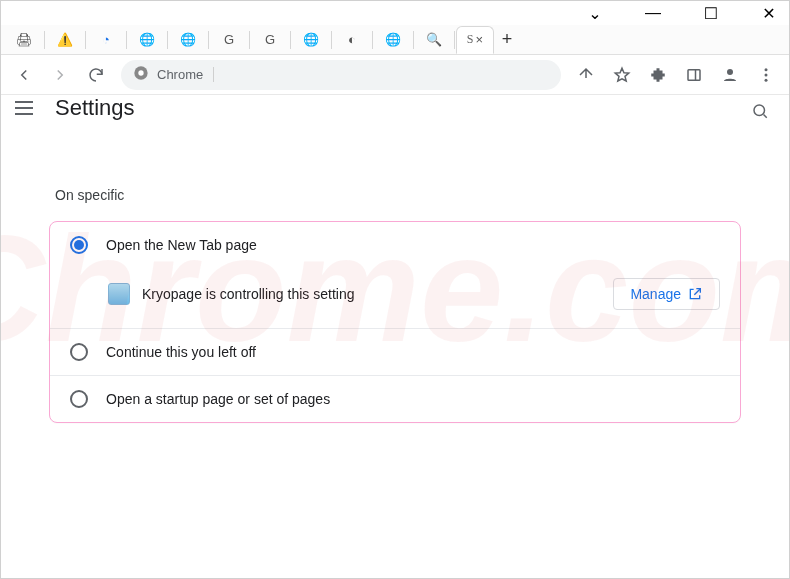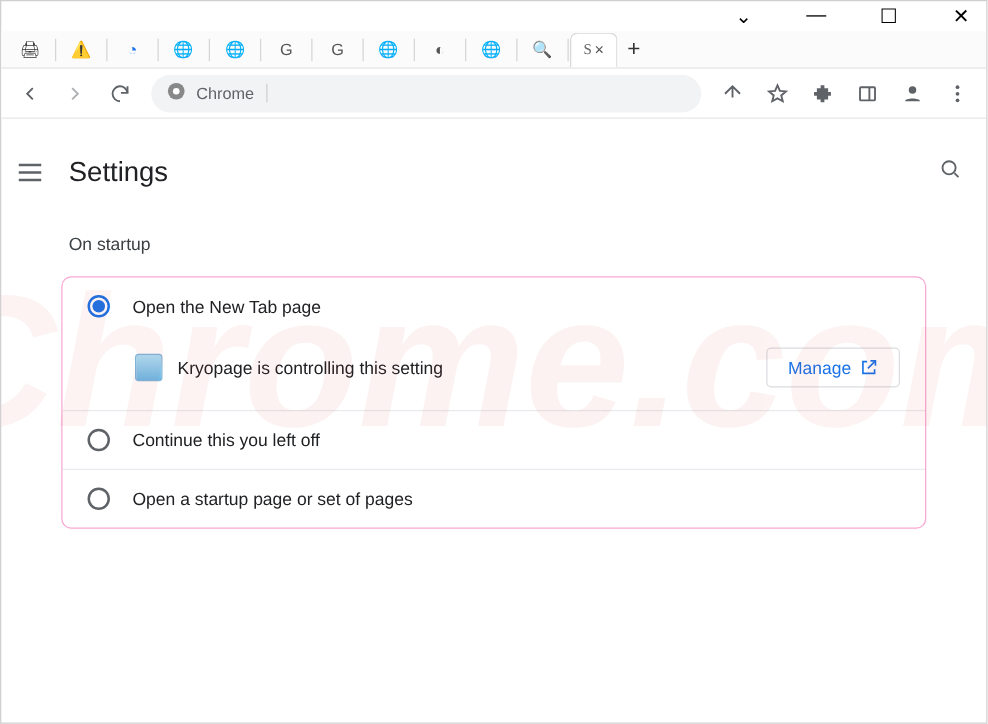--- a/index.html
+++ b/index.html
@@ -88,21 +88,21 @@
     display:flex; align-items:center; gap:6px;
     border-right: 1px solid #cfcfcf;
     padding-right: 10px;
     color:#5f6368;
   }
   .omnibox .url { color:#202124; }
   .right-icons { display:flex; align-items:center; gap:2px; }
   
   .page-header {
     display:flex;
-    align-items:flex-end;
+    align-items:flex-start;
     height: 56px;
     padding: 0 12px;
     justify-content: space-between;
   }
   .page-header .left { display:flex; align-items:center; gap:18px; }
   .burger { width:24px; height:24px; display:flex; flex-direction:column; justify-content:center; gap:4px; padding:2px;}
   .burger span { height:2px; background:#5f6368; width:18px;}
   .page-title { font-size: 22px; color:#202124; font-weight: 400;}
   
   .content { padding: 20px 48px 20px 48px; }
@@ -299,21 +299,21 @@
   </div>
   <div class="tbtn">
     <svg viewBox="0 0 24 24" fill="none" stroke="#5f6368" stroke-width="2">
         <circle cx="11" cy="11" r="7"></circle>
         <path d="M21 21l-4.3-4.3"></path>
       </svg>
   </div>
 </div>
 
 <div class="content">
-  <div class="section-label">On startup</div>
+  <div class="section-label">On specific</div>
   <div class="card">
 
     <div class="row">
       <div class="radio selected"></div>
       <span>Open the New Tab page</span>
     </div>
 
     <div class="subrow">
       <div class="left">
         <div class="ext-icon"></div>

